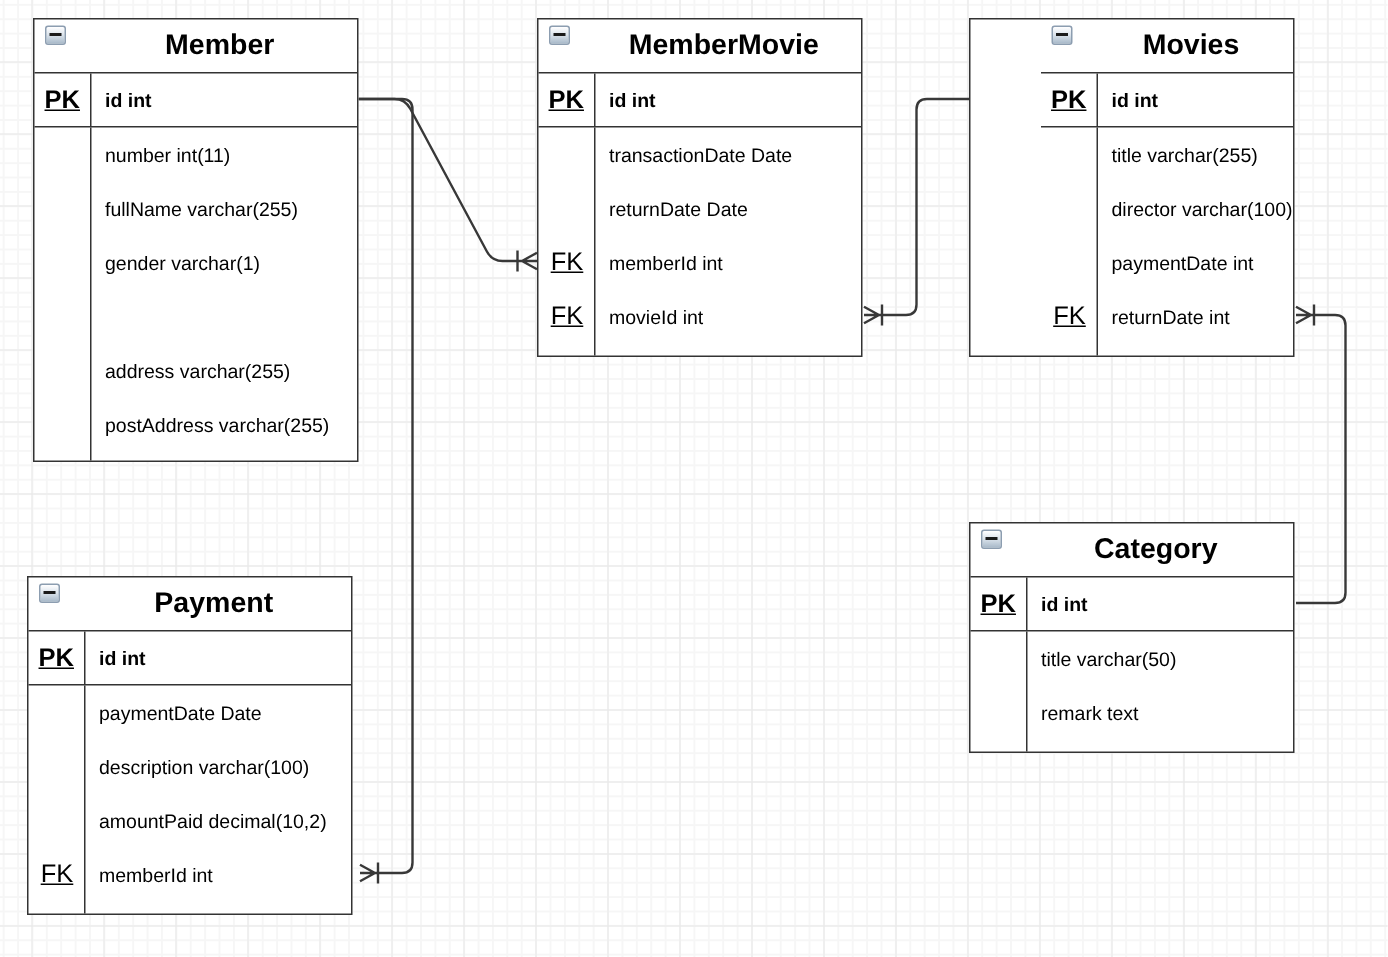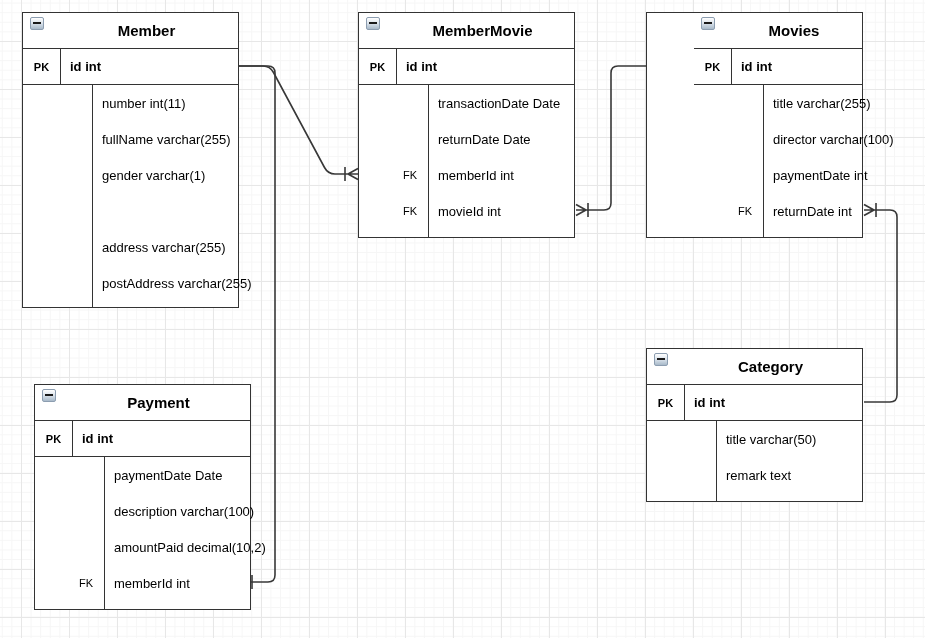--- a/index.html
+++ b/index.html
@@ -21,54 +21,55 @@
   }
   .entity{
     position:absolute;width:217px;
     background:#ffffff;
     border:1.4px solid #333333;
     box-sizing:border-box;
   }
   .tbl-member{left:22px;top:12px;}
   .tbl-membermovie{left:358px;top:12px;}
   .tbl-movies{left:646px;top:12px;padding-left:47px;}
-  .tbl-payment{left:34px;top:384px;}
+  .tbl-payment{left:18px;top:384px;}
   .tbl-category{left:646px;top:348px;}
 
   .thead{
     position:relative;height:35px;
     border-bottom:1.4px solid #333333;
     display:flex;align-items:center;justify-content:center;
   }
-  .title{font-weight:bold;font-size:15px;margin-left:32px;}
+  .title{font-weight:bold;font-size:19px;margin-left:32px;}
   .collapse{
     position:absolute;left:7px;top:4px;width:14px;height:13px;
     box-sizing:border-box;border:1px solid #8c9db0;border-radius:2px;
     background:linear-gradient(180deg,#ffffff 0%,#dde5ed 45%,#a8b9c9 100%);
     cursor:pointer;
   }
   .minus{display:block;width:8px;height:2px;background:#1a1a1a;margin:4px auto 0;}
 
   .pkrow{
     height:35px;border-bottom:1.4px solid #333333;
     display:flex;align-items:stretch;
   }
   .keycol{
     flex:0 0 38px;width:38px;box-sizing:border-box;
     display:flex;align-items:center;justify-content:center;
-    font-size:11px;
+    font-size:17px;
+    text-decoration:underline;
   }
   .pkrow .keycol{border-right:1.4px solid #333333;font-weight:bold;}
   .fieldcell{
     flex:1;display:flex;align-items:center;
     padding-left:9px;font-size:13px;white-space:nowrap;
   }
   .pkfield{font-weight:bold;text-underline-offset:3px;}
 
-  .tbody{position:relative;margin-left:32px;}
+  .tbody{position:relative;}
   .tbody::before{
     content:"";position:absolute;left:37px;top:0;bottom:0;width:1.4px;background:#333333;
   }
   .pad6{padding-bottom:6px;}
   .pad8{padding-bottom:8px;}
   .trow{height:36px;display:flex;align-items:stretch;}
 
   svg.wires{position:absolute;left:0;top:0;pointer-events:none;}
   svg.wires g{pointer-events:stroke;}
   .wire{fill:none;stroke:#383838;stroke-width:1.6;stroke-linejoin:round;}

